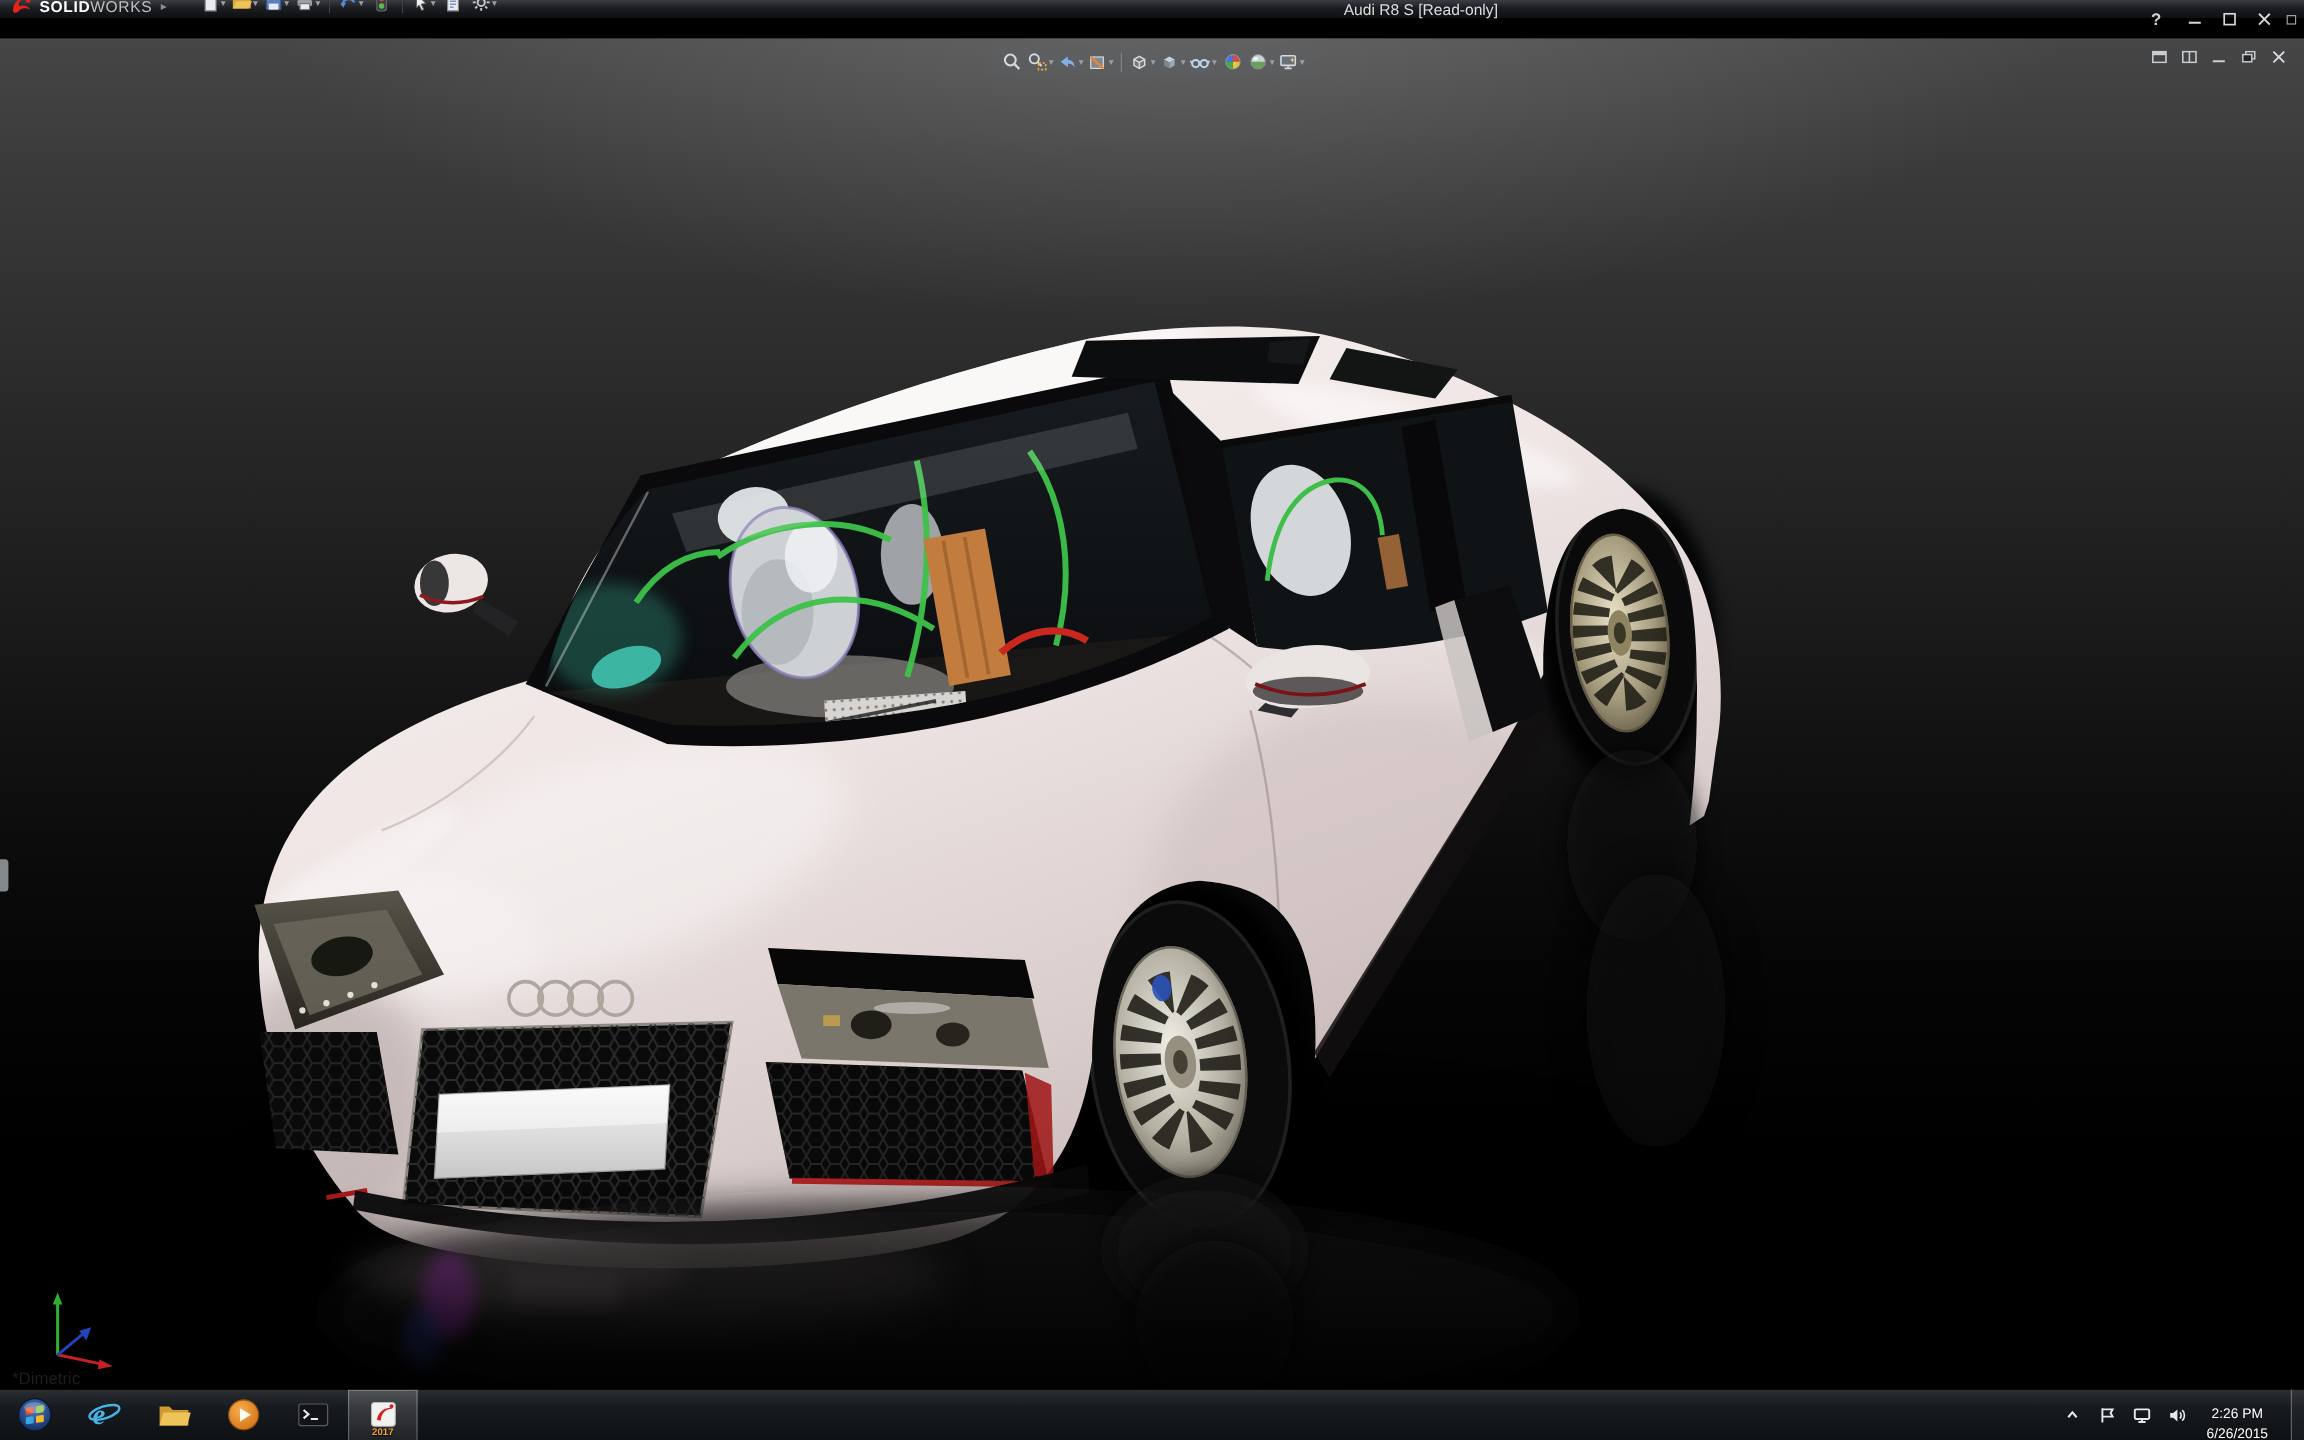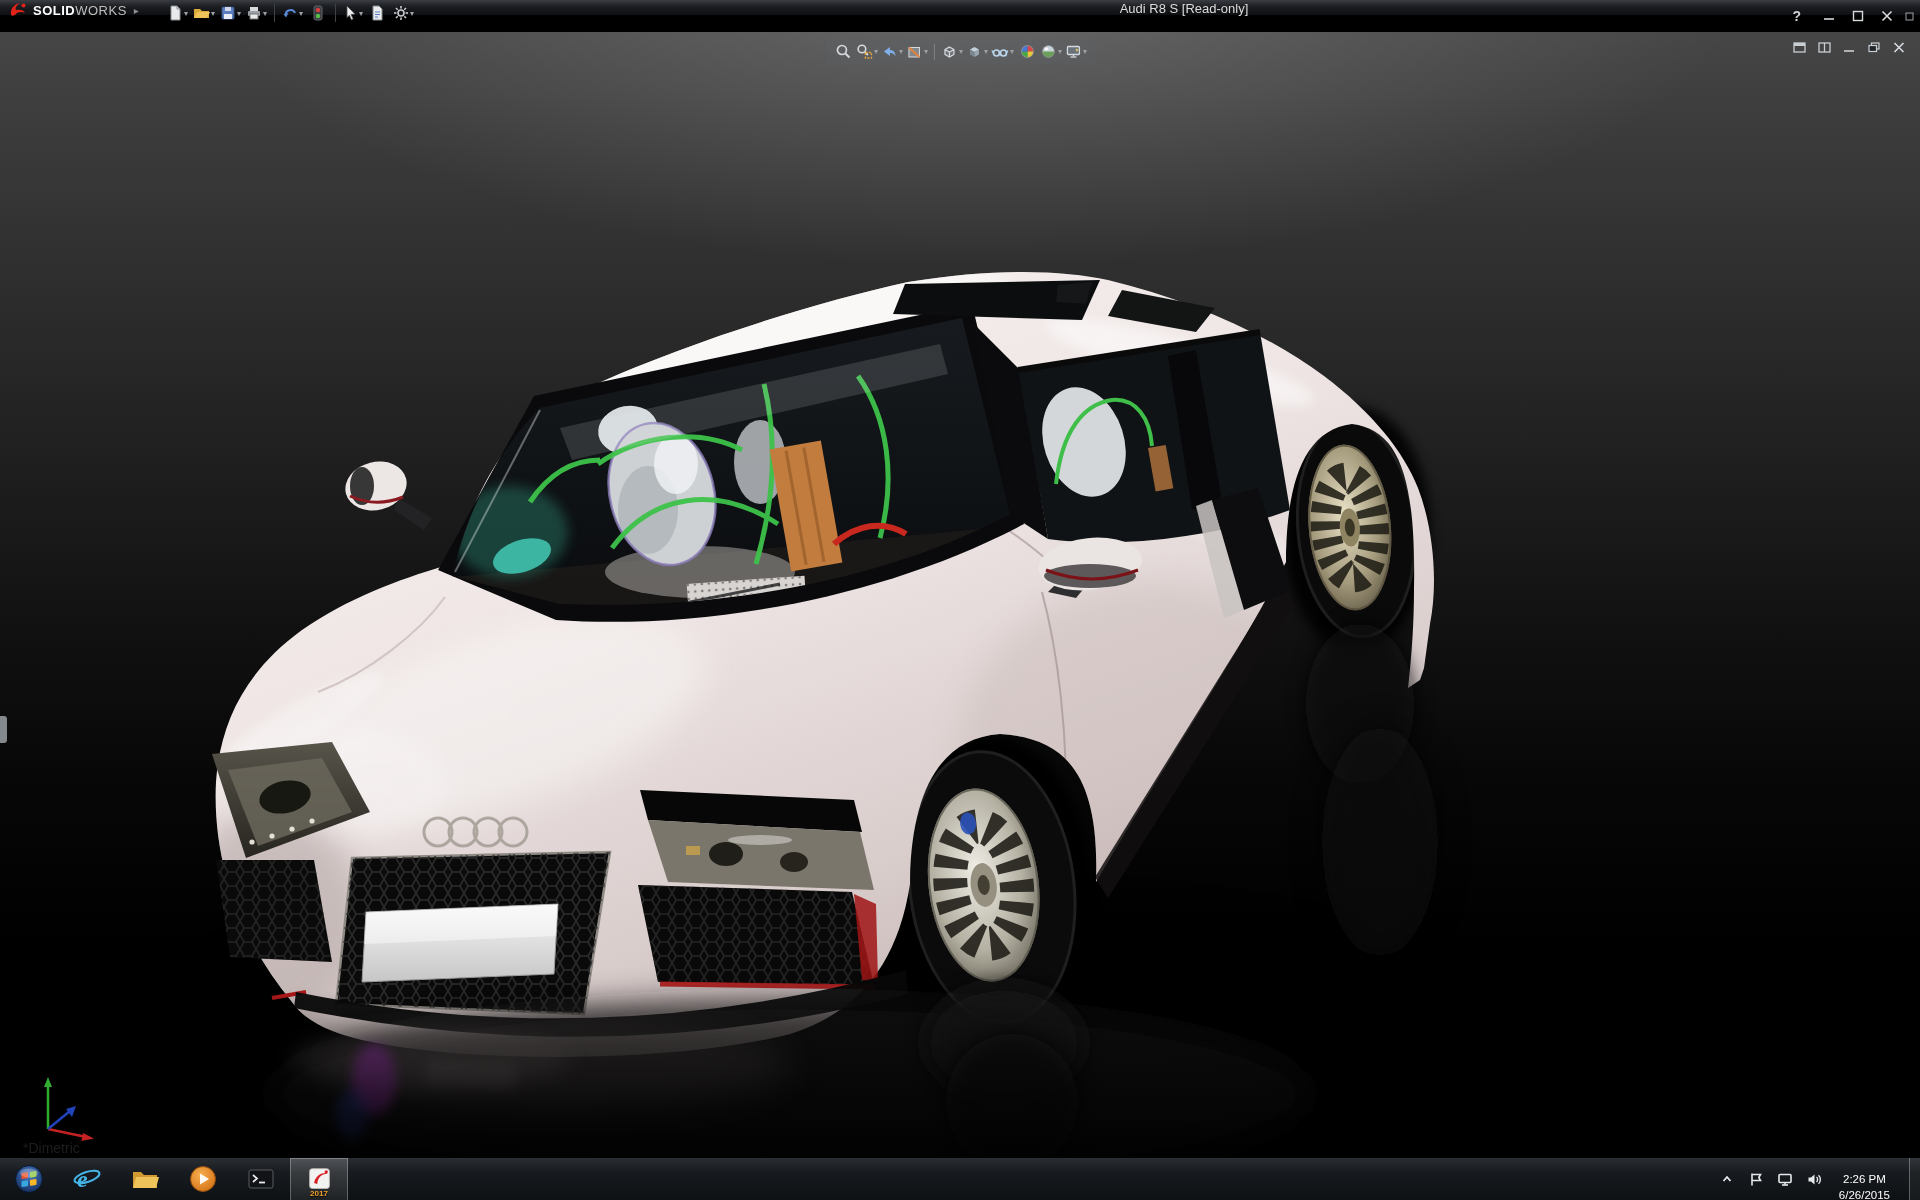--- a/index.html
+++ b/index.html
@@ -2,21 +2,21 @@
 <html><head>
 <meta charset="utf-8">
 <style>
   html,body{margin:0;padding:0;width:1920px;height:1200px;overflow:hidden;background:#000;
     font-family:"Liberation Sans",sans-serif;-webkit-font-smoothing:antialiased;}
   *{box-sizing:border-box;}
 
   
   .titlebar{position:absolute;left:0;top:0;width:1920px;height:16px;z-index:40;
     background:linear-gradient(180deg,#3a3d42 0%,#1b1d21 45%,#0d0f12 100%);
-    display:flex;align-items:flex-start;color:#d8d8d8;border-bottom:1px solid #000;}
+    display:flex;align-items:flex-end;color:#d8d8d8;border-bottom:1px solid #000;}
   .brand{display:flex;align-items:center;gap:5px;margin-left:8px;}
   .brand-text{font-size:13px;letter-spacing:.5px;color:#e8e8e8;}
   .brand-text b{font-weight:bold;color:#fff;}
   .brand-text span{color:#bfbfbf;font-weight:normal;}
   .brand-caret{color:#8a8d91;font-size:10px;margin-left:2px;}
   .tb-toolbar{display:flex;align-items:center;gap:1px;margin-left:26px;}
   .tbtn{height:26px;min-width:24px;padding:0 2px;display:flex;align-items:center;justify-content:center;border-radius:2px;}
   .caret{font-size:8px;color:#9aa0a6;margin-left:1px;}
   .tb-sep{width:1px;height:18px;background:#000;border-right:1px solid #3f4348;margin:0 4px;}
   .tb-title{position:absolute;left:1140px;top:50%;transform:translate(-50%,-50%);
@@ -35,21 +35,21 @@
   
   .hud{position:absolute;top:7px;left:50%;transform:translateX(-50%);display:flex;align-items:center;
     gap:1px;padding:2px 7px;border-radius:3px;background:rgba(92,97,102,.30);}
   .hud-btn{height:21px;min-width:22px;padding:0 1px;display:flex;align-items:center;justify-content:center;border-radius:2px;}
   .hud-sep{width:1px;height:16px;background:rgba(255,255,255,.22);margin:0 4px;}
 
   
   .doc-controls{position:absolute;top:7px;right:12px;display:flex;align-items:center;gap:7px;}
   .doc-btn{width:18px;height:16px;display:flex;align-items:center;justify-content:center;border-radius:2px;}
 
-  .view-label{position:absolute;left:10px;bottom:1px;font-size:14px;color:#1e1e1e;margin-left:13px;}
+  .view-label{position:absolute;left:10px;bottom:1px;font-size:14px;color:#1e1e1e;}
   .triad{position:absolute;left:24px;bottom:12px;}
   .pane-tab{position:absolute;left:0;top:684px;width:7px;height:27px;background:#9aa0a6;
     border-radius:0 3px 3px 0;opacity:.85;}
 
   
   .taskbar{position:absolute;left:0;bottom:0;width:1920px;height:43px;z-index:50;
     background:linear-gradient(180deg,#2a2e33 0%,#171a1e 35%,#0e1114 100%);
     border-top:1px solid #000;display:flex;align-items:center;color:#eceeef;}
   .task-btn{width:58px;height:43px;display:flex;align-items:center;justify-content:center;position:relative;}
   .task-btn.active{background:linear-gradient(180deg,rgba(255,255,255,.18),rgba(255,255,255,.07));

